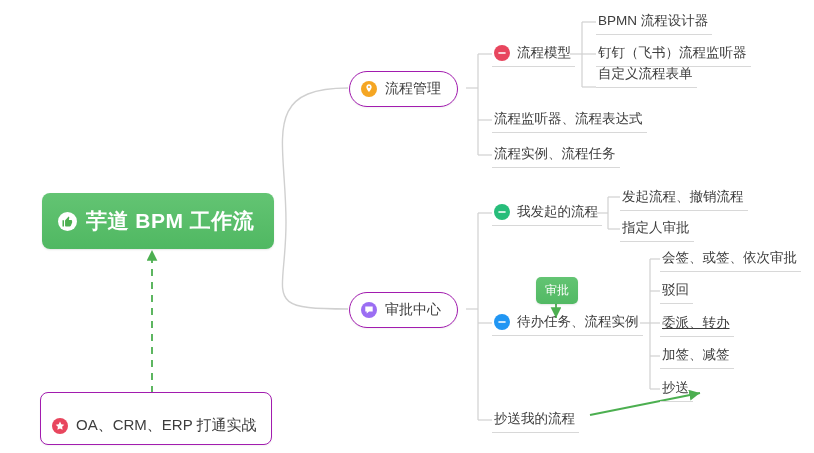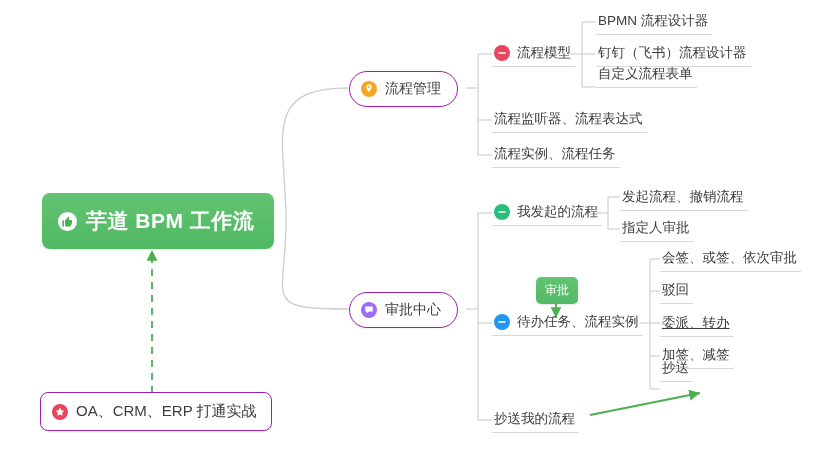--- a/index.html
+++ b/index.html
@@ -187,21 +187,21 @@
           <rect x="4.2" y="7.2" width="7.6" height="1.6" rx="0.8" fill="#fff"></rect>
         </svg>
     </span>
     <span>流程模型</span>
   </div>
 
   <div class="node leaf" style="left:596px; top:9px;">
     <span>BPMN 流程设计器</span>
   </div>
   <div class="node leaf" style="left:596px; top:41px;">
-    <span>钉钉（飞书）流程设计器</span>
+    <span>钉钉（飞书）流程监听器</span>
   </div>
   <div class="node leaf" style="left:596px; top:62px;">
     <span>自定义流程表单</span>
   </div>
 
   <div class="node leaf" style="left:492px; top:107px;">
     <span>流程监听器、流程表达式</span>
   </div>
   <div class="node leaf" style="left:492px; top:142px;">
     <span>流程实例、流程任务</span>
@@ -245,33 +245,33 @@
   </div>
   <div class="node leaf" style="left:660px; top:278px;">
     <span>驳回</span>
   </div>
   <div class="node leaf" style="left:660px; top:311px;text-decoration:underline;">
     <span>委派、转办</span>
   </div>
   <div class="node leaf" style="left:660px; top:343px;">
     <span>加签、减签</span>
   </div>
-  <div class="node leaf" style="left:660px; top:356px;">
+  <div class="node leaf" style="left:660px; top:376px;">
     <span>抄送</span>
   </div>
 
   <div class="node leaf" style="left:492px; top:407px;">
     <span>抄送我的流程</span>
   </div>
 
   <div class="node badge" style="left:536px; top:253px;">
     <span>审批</span>
   </div>
 
-  <div class="node card" style="left:40px; top:392px; border-radius:8px; padding:9px 14px 9px 11px; font-size:15px;">
+  <div class="node card" style="left:40px; top:392px; border-radius:8px; padding:23px 14px 9px 11px; font-size:15px;">
     <span class="ic" style="background:#e8465e;">
       <svg width="16" height="16" viewBox="0 0 16 16">
           <path d="M8 3.6l1.3 2.7 3 .4-2.2 2.1.5 3L8 10.4 5.4 11.8l.5-3-2.2-2.1 3-.4z" fill="#fff"></path>
         </svg>
     </span>
     <span>OA、CRM、ERP 打通实战</span>
   </div>
 
 </div>
 

